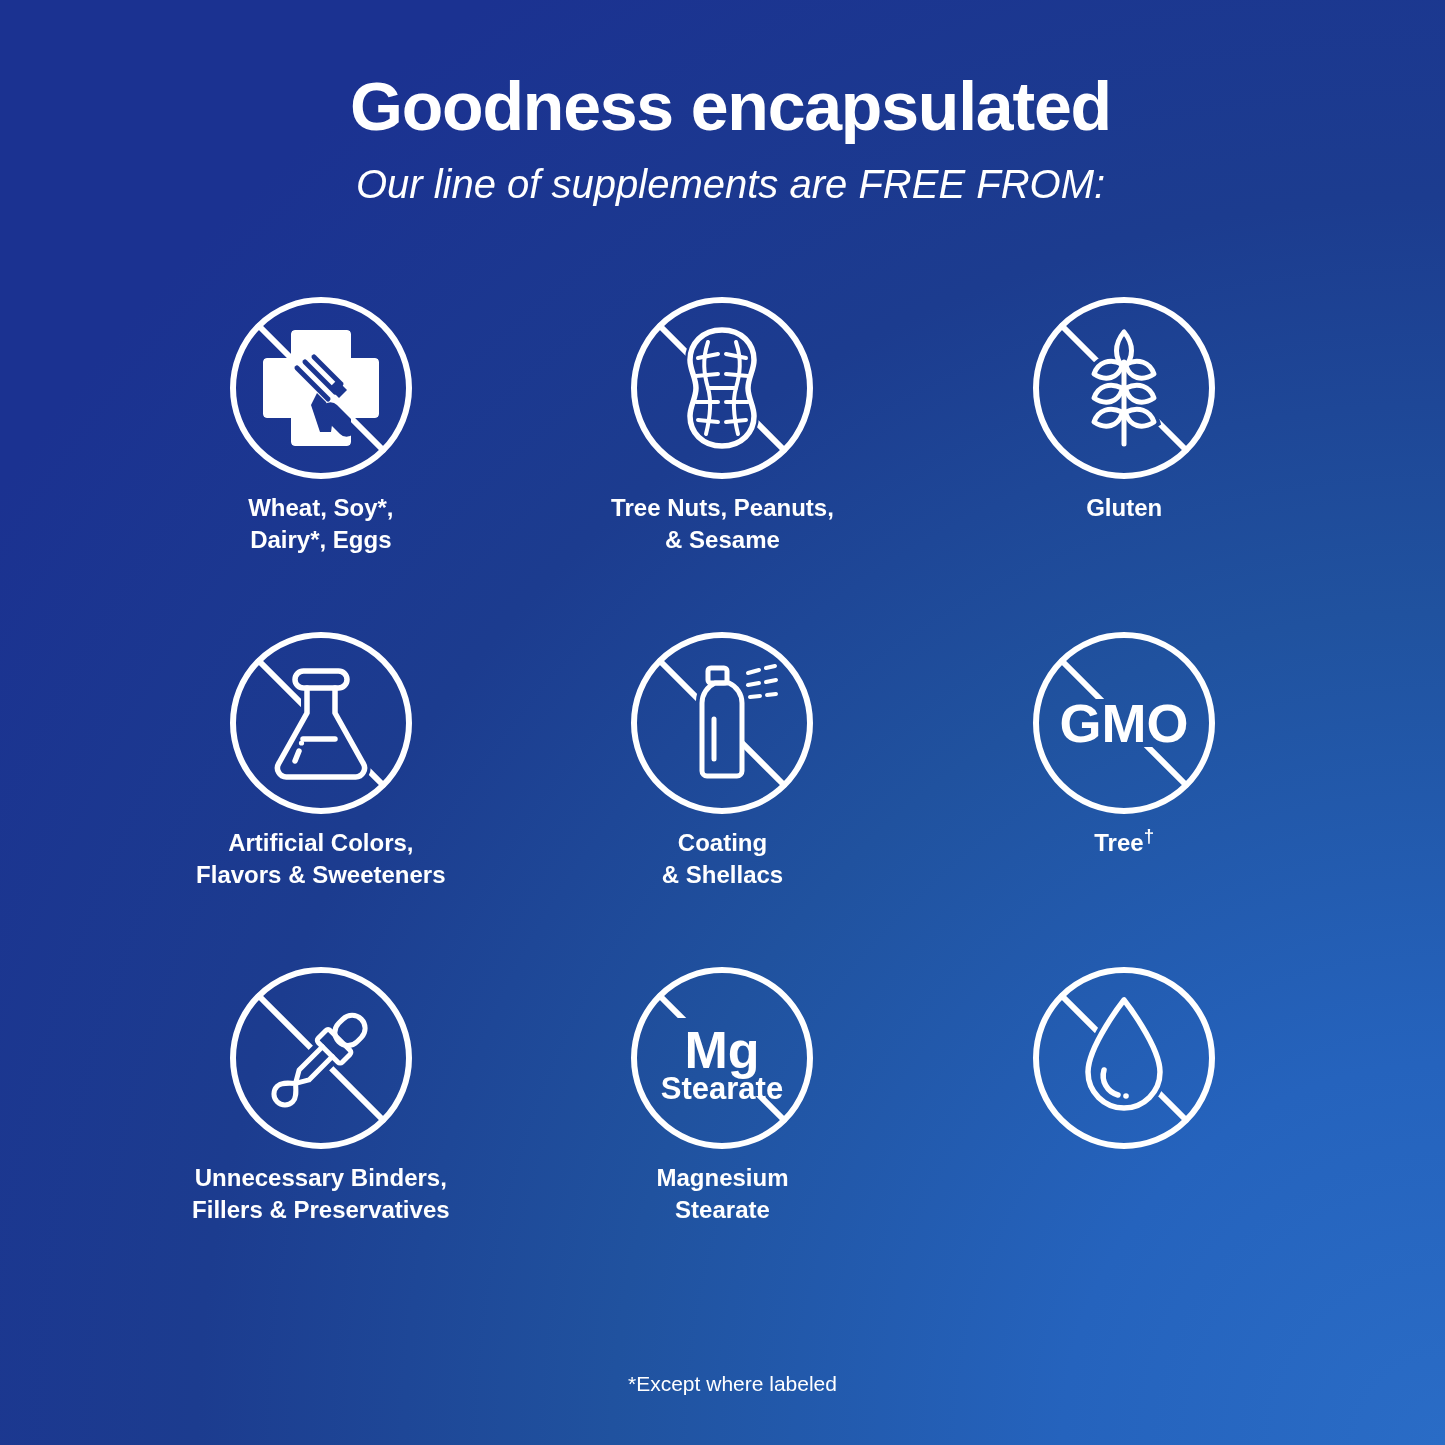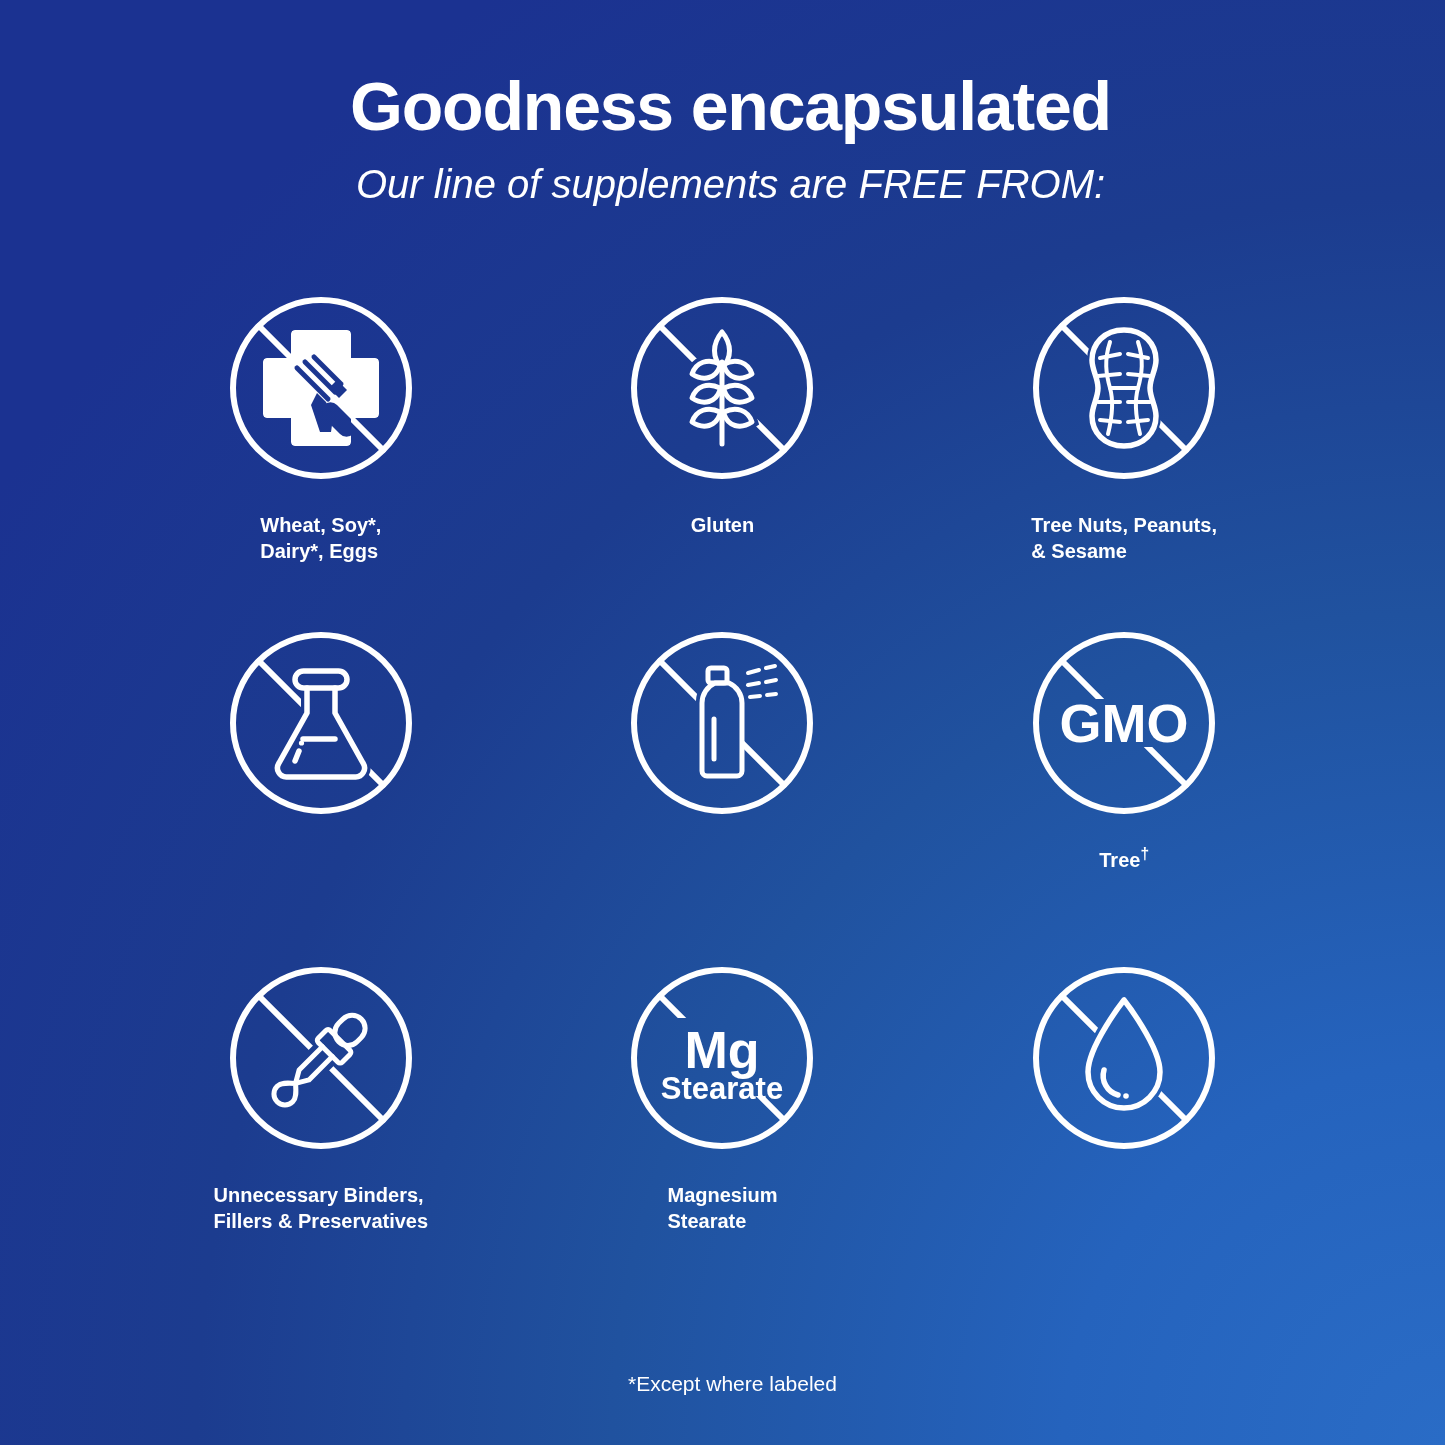--- a/index.html
+++ b/index.html
@@ -73,23 +73,23 @@
     position: relative;
     flex: 0 0 auto;
   }
   .badge svg {
     display: block;
     width: 192px;
     height: 192px;
     overflow: visible;
   }
   .cell-label {
-    margin-top: 28px;
-    text-align: left;
-    font-size: 20px;
+    margin-top: 8px;
+    text-align: center;
+    font-size: 24px;
     font-weight: 700;
     line-height: 1.32;
     color: #ffffff;
     white-space: pre-line;
     max-width: 380px;
   }
 
   
   .footnotes {
     position: absolute;
@@ -148,57 +148,20 @@
           </defs>
           <circle cx="96" cy="96" r="88" fill="none" stroke="#ffffff" stroke-width="6"></circle>
           <g mask="url(#m1)">
             <line x1="34" y1="34" x2="158" y2="158" stroke="#ffffff" stroke-width="6" stroke-linecap="round"></line>
           </g>
           <path d="M70 38 h52 a4 4 0 0 1 4 4 v24 h24 a4 4 0 0 1 4 4 v52 a4 4 0 0 1 -4 4 h-24 v24 a4 4 0 0 1 -4 4 h-52 a4 4 0 0 1 -4 -4 v-24 h-24 a4 4 0 0 1 -4 -4 v-52 a4 4 0 0 1 4 -4 h24 v-24 a4 4 0 0 1 4 -4 z" fill="#ffffff" mask="url(#f1)"></path>
         </svg>
       </div>
       <div class="cell-label">Wheat, Soy*,
 Dairy*, Eggs</div>
-    </div>
-
-    <div class="cell">
-      <div class="badge">
-        <svg viewBox="0 0 192 192" xmlns="http://www.w3.org/2000/svg">
-          <defs>
-            <mask id="m3">
-              <rect x="0" y="0" width="192" height="192" fill="#fff"></rect>
-              <g fill="#000" stroke="#000" stroke-width="12">
-                <path d="M96 40 C86 52 86 66 96 76 C106 66 106 52 96 40 Z"></path>
-                <path d="M94 72 C82 66 70 70 66 82 C78 90 90 86 94 74 Z"></path>
-                <path d="M98 72 C110 66 122 70 126 82 C114 90 102 86 98 74 Z"></path>
-                <path d="M94 96 C82 90 70 94 66 106 C78 114 90 110 94 98 Z"></path>
-                <path d="M98 96 C110 90 122 94 126 106 C114 114 102 110 98 98 Z"></path>
-                <path d="M94 120 C82 114 70 118 66 130 C78 138 90 134 94 122 Z"></path>
-                <path d="M98 120 C110 114 122 118 126 130 C114 138 102 134 98 122 Z"></path>
-                <line x1="96" y1="70" x2="96" y2="152"></line>
-              </g>
-            </mask>
-          </defs>
-          <circle cx="96" cy="96" r="88" fill="none" stroke="#ffffff" stroke-width="6"></circle>
-          <g mask="url(#m3)">
-            <line x1="34" y1="34" x2="158" y2="158" stroke="#ffffff" stroke-width="6" stroke-linecap="round"></line>
-          </g>
-          <g fill="none" stroke="#ffffff" stroke-width="5" stroke-linecap="round" stroke-linejoin="round">
-            <path d="M96 40 C86 52 86 66 96 76 C106 66 106 52 96 40 Z"></path>
-            <path d="M94 72 C82 66 70 70 66 82 C78 90 90 86 94 74 Z"></path>
-            <path d="M98 72 C110 66 122 70 126 82 C114 90 102 86 98 74 Z"></path>
-            <path d="M94 96 C82 90 70 94 66 106 C78 114 90 110 94 98 Z"></path>
-            <path d="M98 96 C110 90 122 94 126 106 C114 114 102 110 98 98 Z"></path>
-            <path d="M94 120 C82 114 70 118 66 130 C78 138 90 134 94 122 Z"></path>
-            <path d="M98 120 C110 114 122 118 126 130 C114 138 102 134 98 122 Z"></path>
-            <line x1="96" y1="70" x2="96" y2="152"></line>
-          </g>
-        </svg>
-      </div>
-      <div class="cell-label">Gluten</div>
     </div>
 
     <div class="cell">
       <div class="badge">
         <svg viewBox="0 0 192 192" xmlns="http://www.w3.org/2000/svg">
           <defs>
             <mask id="m2">
               <rect x="0" y="0" width="192" height="192" fill="#fff"></rect>
               <path d="M96 38 c20 0 32 14 32 30 c0 10 -6 18 -6 28 c0 10 6 18 6 28 c0 16 -12 30 -32 30 c-20 0 -32 -14 -32 -30 c0 -10 6 -18 6 -28 c0 -10 -6 -18 -6 -28 c0 -16 12 -30 32 -30 z" fill="#000" stroke="#000" stroke-width="10"></path>
             </mask>
@@ -224,20 +187,57 @@
         </svg>
       </div>
       <div class="cell-label">Tree Nuts, Peanuts,
 &amp; Sesame</div>
     </div>
 
     <div class="cell">
       <div class="badge">
         <svg viewBox="0 0 192 192" xmlns="http://www.w3.org/2000/svg">
           <defs>
+            <mask id="m3">
+              <rect x="0" y="0" width="192" height="192" fill="#fff"></rect>
+              <g fill="#000" stroke="#000" stroke-width="12">
+                <path d="M96 40 C86 52 86 66 96 76 C106 66 106 52 96 40 Z"></path>
+                <path d="M94 72 C82 66 70 70 66 82 C78 90 90 86 94 74 Z"></path>
+                <path d="M98 72 C110 66 122 70 126 82 C114 90 102 86 98 74 Z"></path>
+                <path d="M94 96 C82 90 70 94 66 106 C78 114 90 110 94 98 Z"></path>
+                <path d="M98 96 C110 90 122 94 126 106 C114 114 102 110 98 98 Z"></path>
+                <path d="M94 120 C82 114 70 118 66 130 C78 138 90 134 94 122 Z"></path>
+                <path d="M98 120 C110 114 122 118 126 130 C114 138 102 134 98 122 Z"></path>
+                <line x1="96" y1="70" x2="96" y2="152"></line>
+              </g>
+            </mask>
+          </defs>
+          <circle cx="96" cy="96" r="88" fill="none" stroke="#ffffff" stroke-width="6"></circle>
+          <g mask="url(#m3)">
+            <line x1="34" y1="34" x2="158" y2="158" stroke="#ffffff" stroke-width="6" stroke-linecap="round"></line>
+          </g>
+          <g fill="none" stroke="#ffffff" stroke-width="5" stroke-linecap="round" stroke-linejoin="round">
+            <path d="M96 40 C86 52 86 66 96 76 C106 66 106 52 96 40 Z"></path>
+            <path d="M94 72 C82 66 70 70 66 82 C78 90 90 86 94 74 Z"></path>
+            <path d="M98 72 C110 66 122 70 126 82 C114 90 102 86 98 74 Z"></path>
+            <path d="M94 96 C82 90 70 94 66 106 C78 114 90 110 94 98 Z"></path>
+            <path d="M98 96 C110 90 122 94 126 106 C114 114 102 110 98 98 Z"></path>
+            <path d="M94 120 C82 114 70 118 66 130 C78 138 90 134 94 122 Z"></path>
+            <path d="M98 120 C110 114 122 118 126 130 C114 138 102 134 98 122 Z"></path>
+            <line x1="96" y1="70" x2="96" y2="152"></line>
+          </g>
+        </svg>
+      </div>
+      <div class="cell-label">Gluten</div>
+    </div>
+
+    <div class="cell">
+      <div class="badge">
+        <svg viewBox="0 0 192 192" xmlns="http://www.w3.org/2000/svg">
+          <defs>
             <mask id="m4">
               <rect x="0" y="0" width="192" height="192" fill="#fff"></rect>
               <g fill="#000" stroke="#000" stroke-width="12" stroke-linejoin="round">
                 <rect x="70" y="44" width="52" height="17" rx="8.5"></rect>
                 <path d="M82 61 L82 86 L54 136 a9 9 0 0 0 8 14 h68 a9 9 0 0 0 8 -14 L110 86 L110 61 Z"></path>
               </g>
             </mask>
           </defs>
           <circle cx="96" cy="96" r="88" fill="none" stroke="#ffffff" stroke-width="6"></circle>
           <g mask="url(#m4)">
@@ -245,20 +245,22 @@
           </g>
           <g fill="none" stroke="#ffffff" stroke-width="5.5" stroke-linejoin="round" stroke-linecap="round">
             <rect x="70" y="44" width="52" height="17" rx="8.5"></rect>
             <path d="M82 61 L82 86 L54 136 a9 9 0 0 0 8 14 h68 a9 9 0 0 0 8 -14 L110 86 L110 61"></path>
             <line x1="78" y1="112" x2="110" y2="112"></line>
             <line x1="70" y1="134" x2="74" y2="124"></line>
             <circle cx="76.5" cy="116" r="2.6" fill="#ffffff" stroke="none"></circle>
           </g>
         </svg>
       </div>
+      <div class="cell-label">Artificial Colors,
+Flavors &amp; Sweeteners</div>
     </div>
 
     <div class="cell">
       <div class="badge">
         <svg viewBox="0 0 192 192" xmlns="http://www.w3.org/2000/svg">
           <defs>
             <mask id="m5">
               <rect x="0" y="0" width="192" height="192" fill="#fff"></rect>
               <g fill="#000" stroke="#000" stroke-width="12" stroke-linejoin="round">
                 <rect x="82" y="42" width="18" height="14" rx="3"></rect>
@@ -278,20 +280,22 @@
               <line x1="122" y1="46" x2="133" y2="43"></line>
               <line x1="140" y1="41" x2="149" y2="39"></line>
               <line x1="122" y1="58" x2="133" y2="56"></line>
               <line x1="140" y1="55" x2="150" y2="53"></line>
               <line x1="124" y1="70" x2="134" y2="69"></line>
               <line x1="141" y1="68" x2="150" y2="67"></line>
             </g>
           </g>
         </svg>
       </div>
+      <div class="cell-label">Coating
+&amp; Shellacs</div>
     </div>
 
     <div class="cell">
       <div class="badge">
         <svg viewBox="0 0 192 192" xmlns="http://www.w3.org/2000/svg">
           <defs>
             <mask id="m6">
               <rect x="0" y="0" width="192" height="192" fill="#fff"></rect>
               <rect x="26" y="72" width="140" height="48" fill="#000"></rect>
             </mask>

